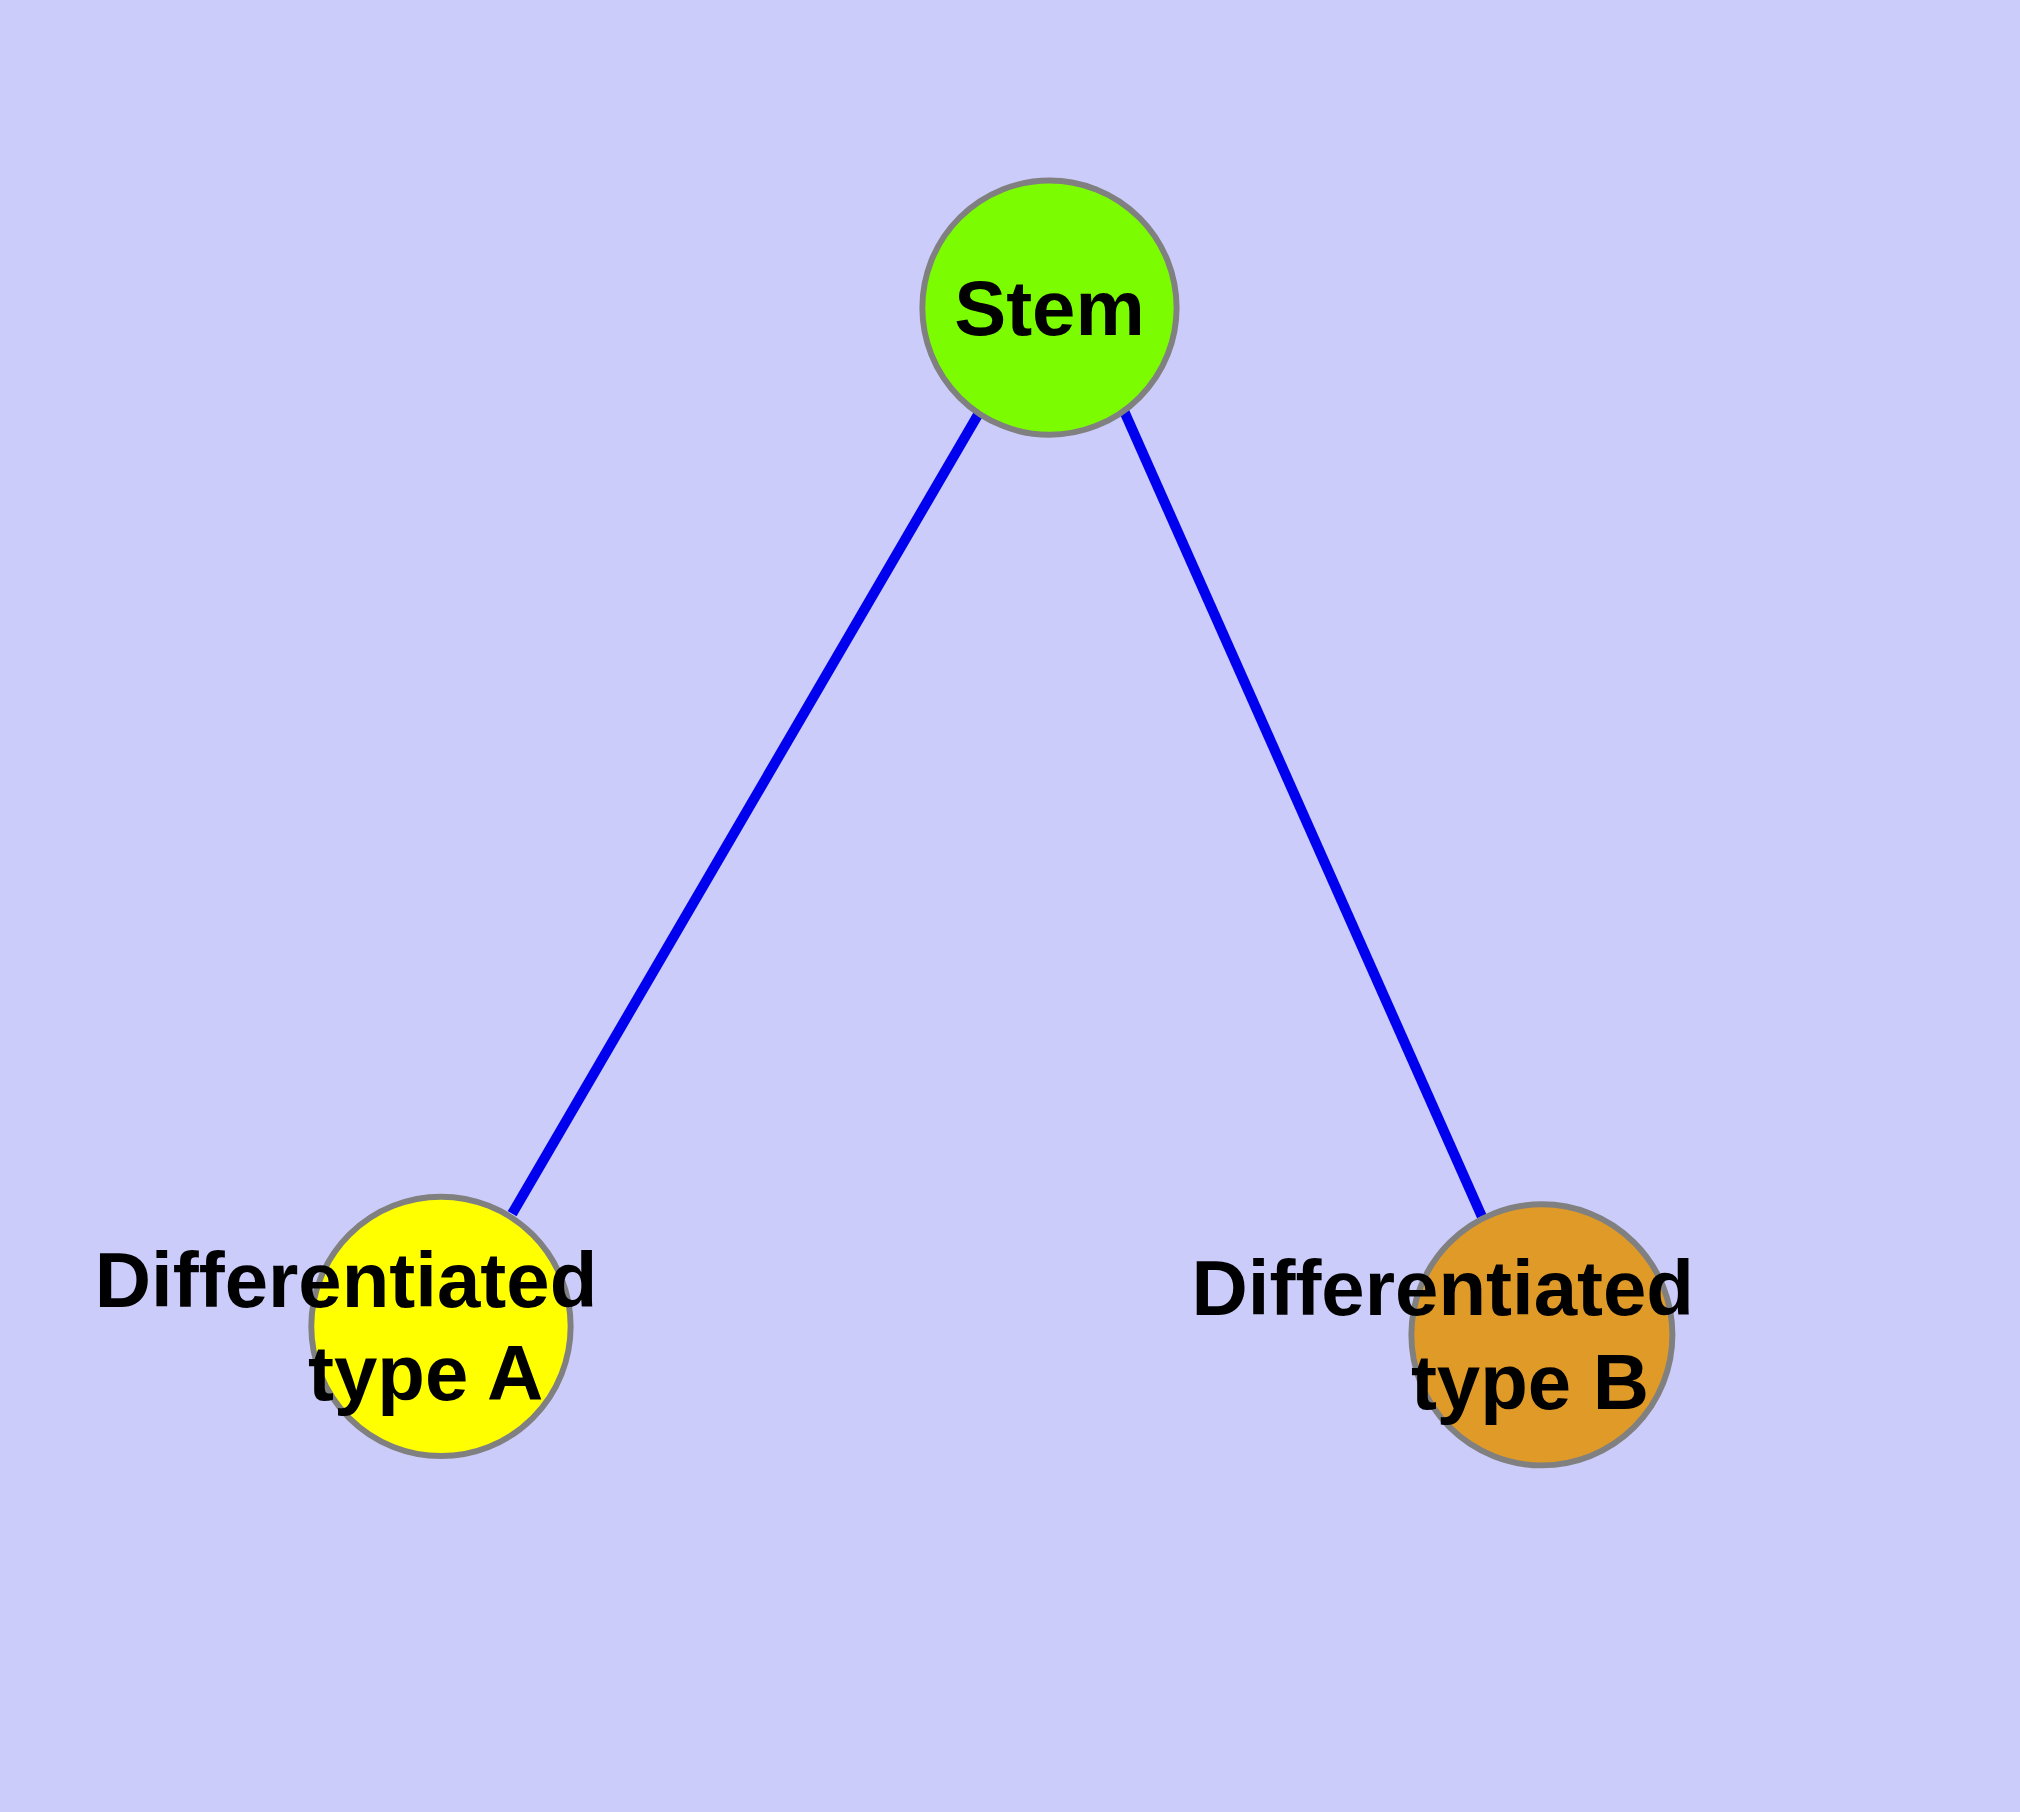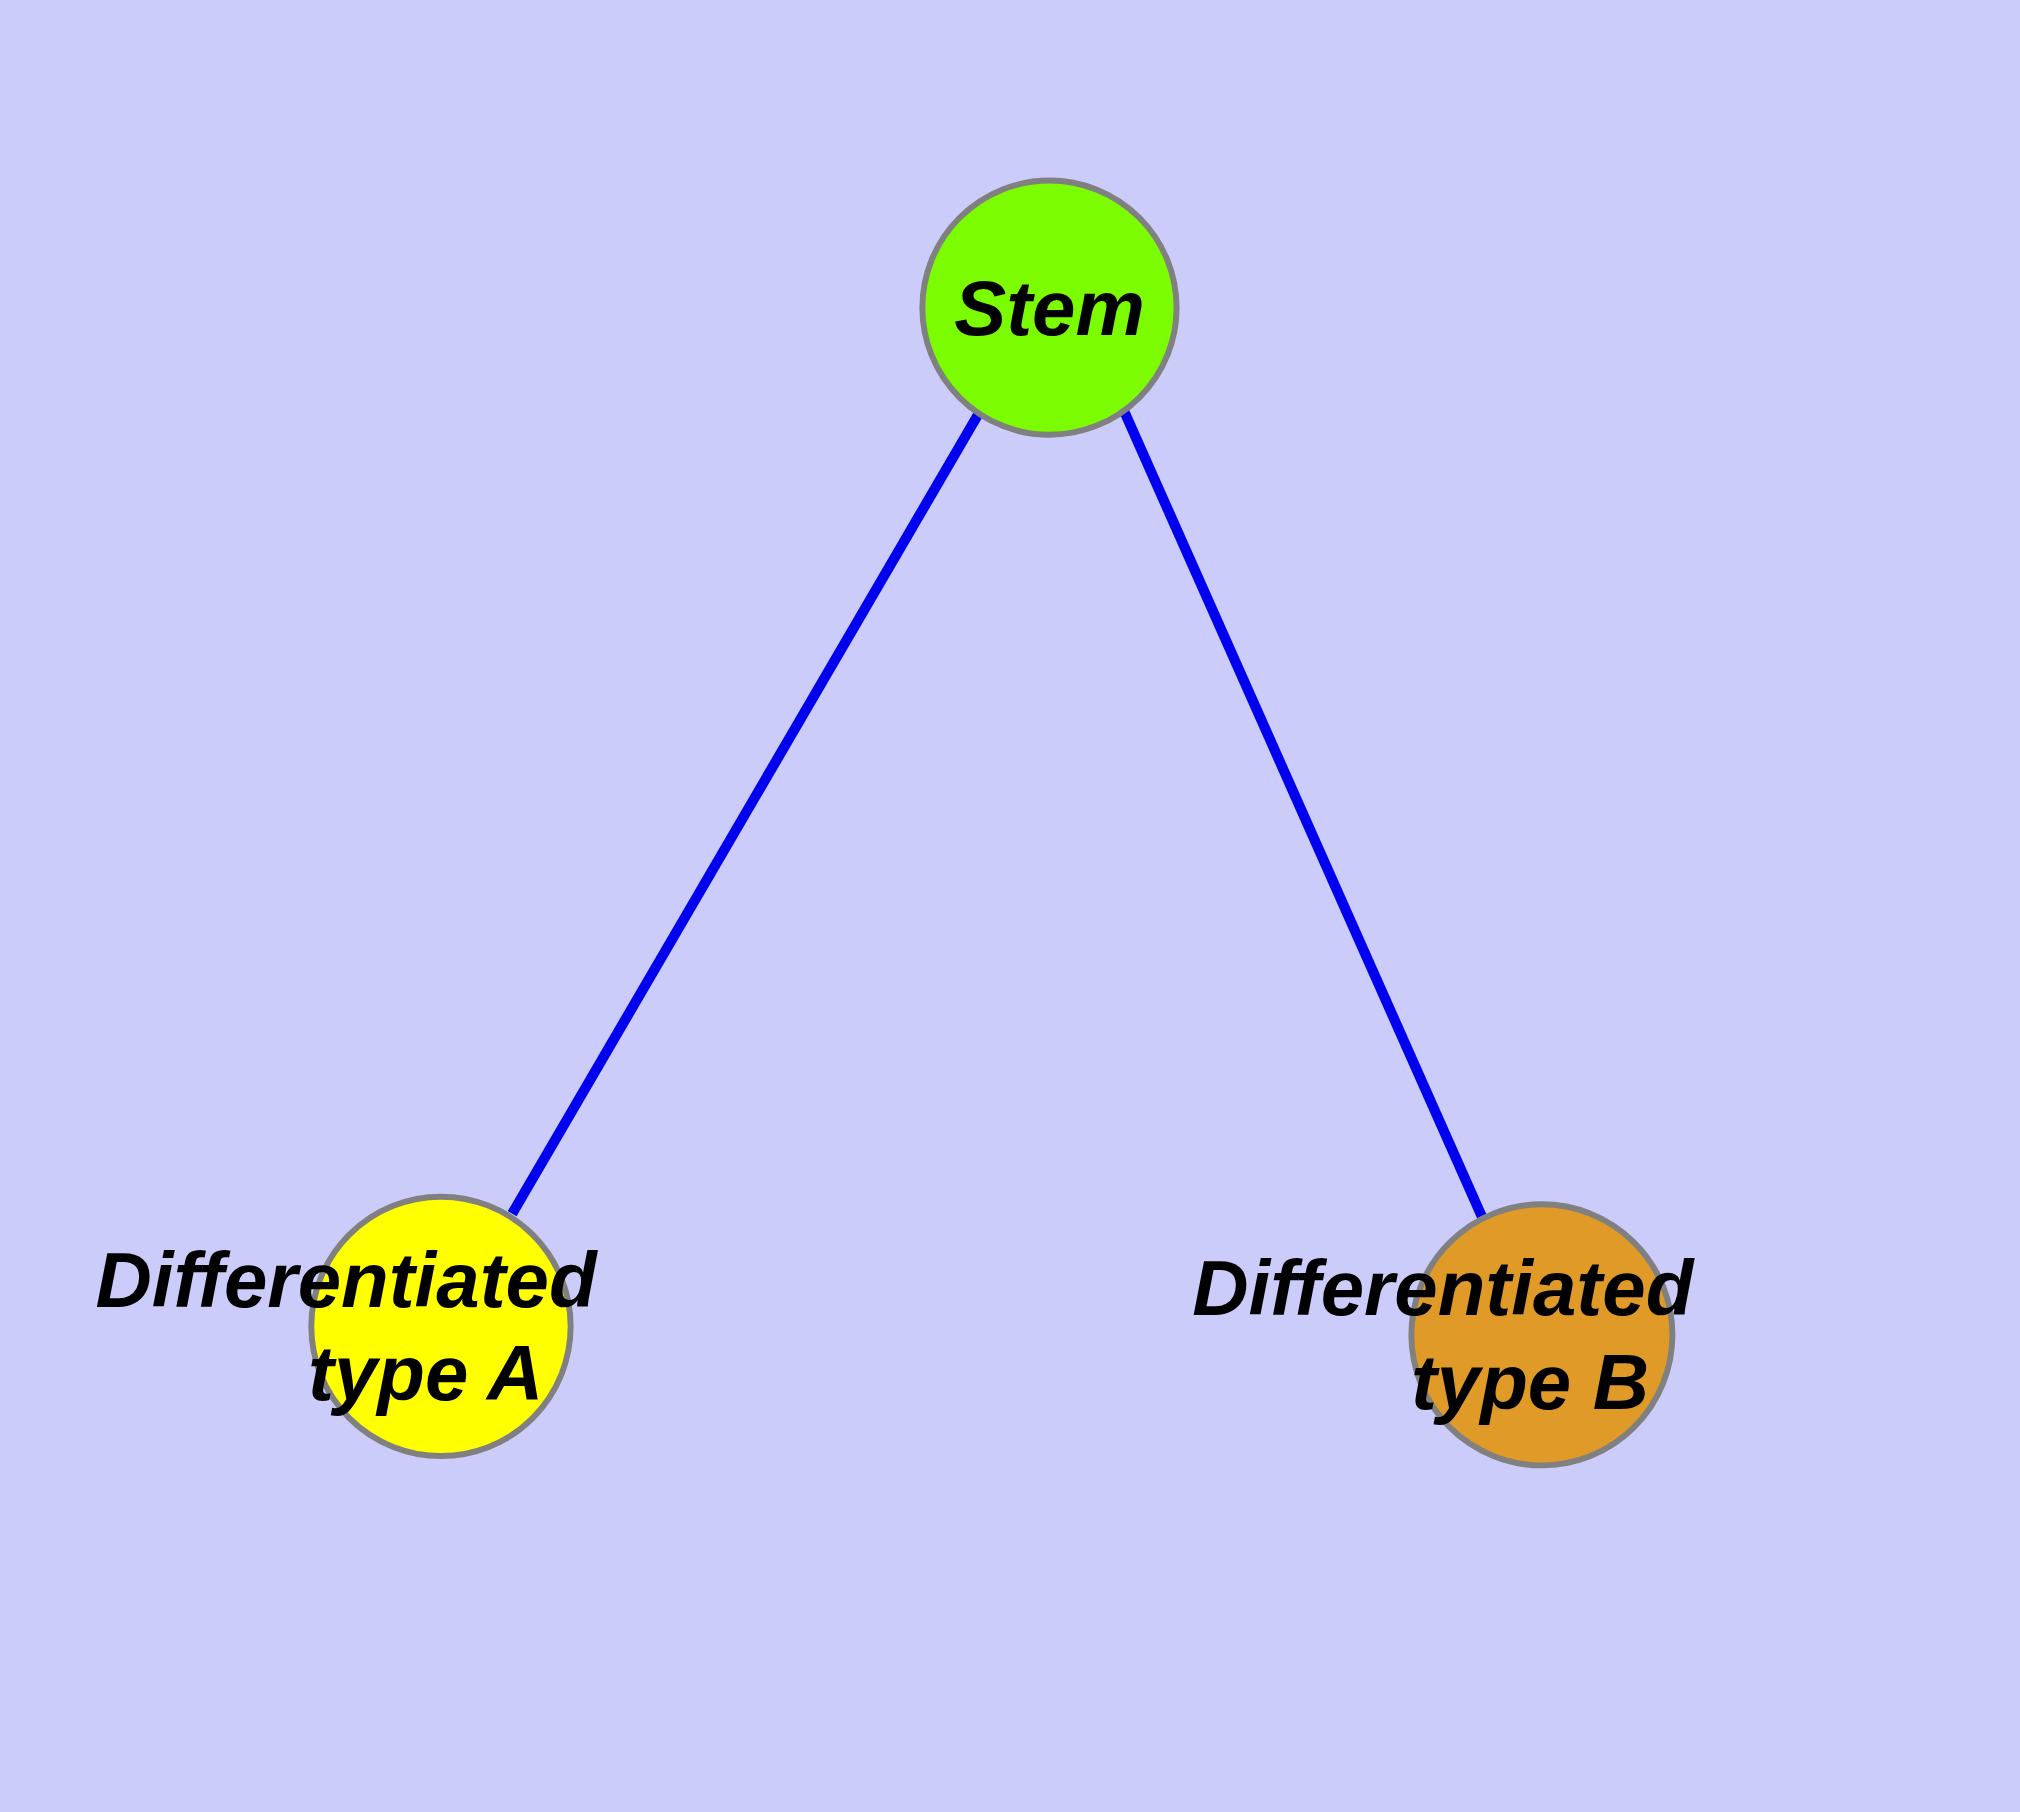--- a/index.html
+++ b/index.html
@@ -6,21 +6,20 @@
     margin: 0;
     padding: 0;
     background: #ffffff;
   }
   #canvas {
     position: relative;
     width: 2021px;
     height: 1812px;
     overflow: hidden;
     font-family: "Liberation Sans", sans-serif;
-    font-style: italic;
   }
   #bg-rect {
     position: absolute;
     left: 0;
     top: 0;
     width: 2021px;
     height: 1812px;
   }
   #graph-svg {
     position: absolute;

